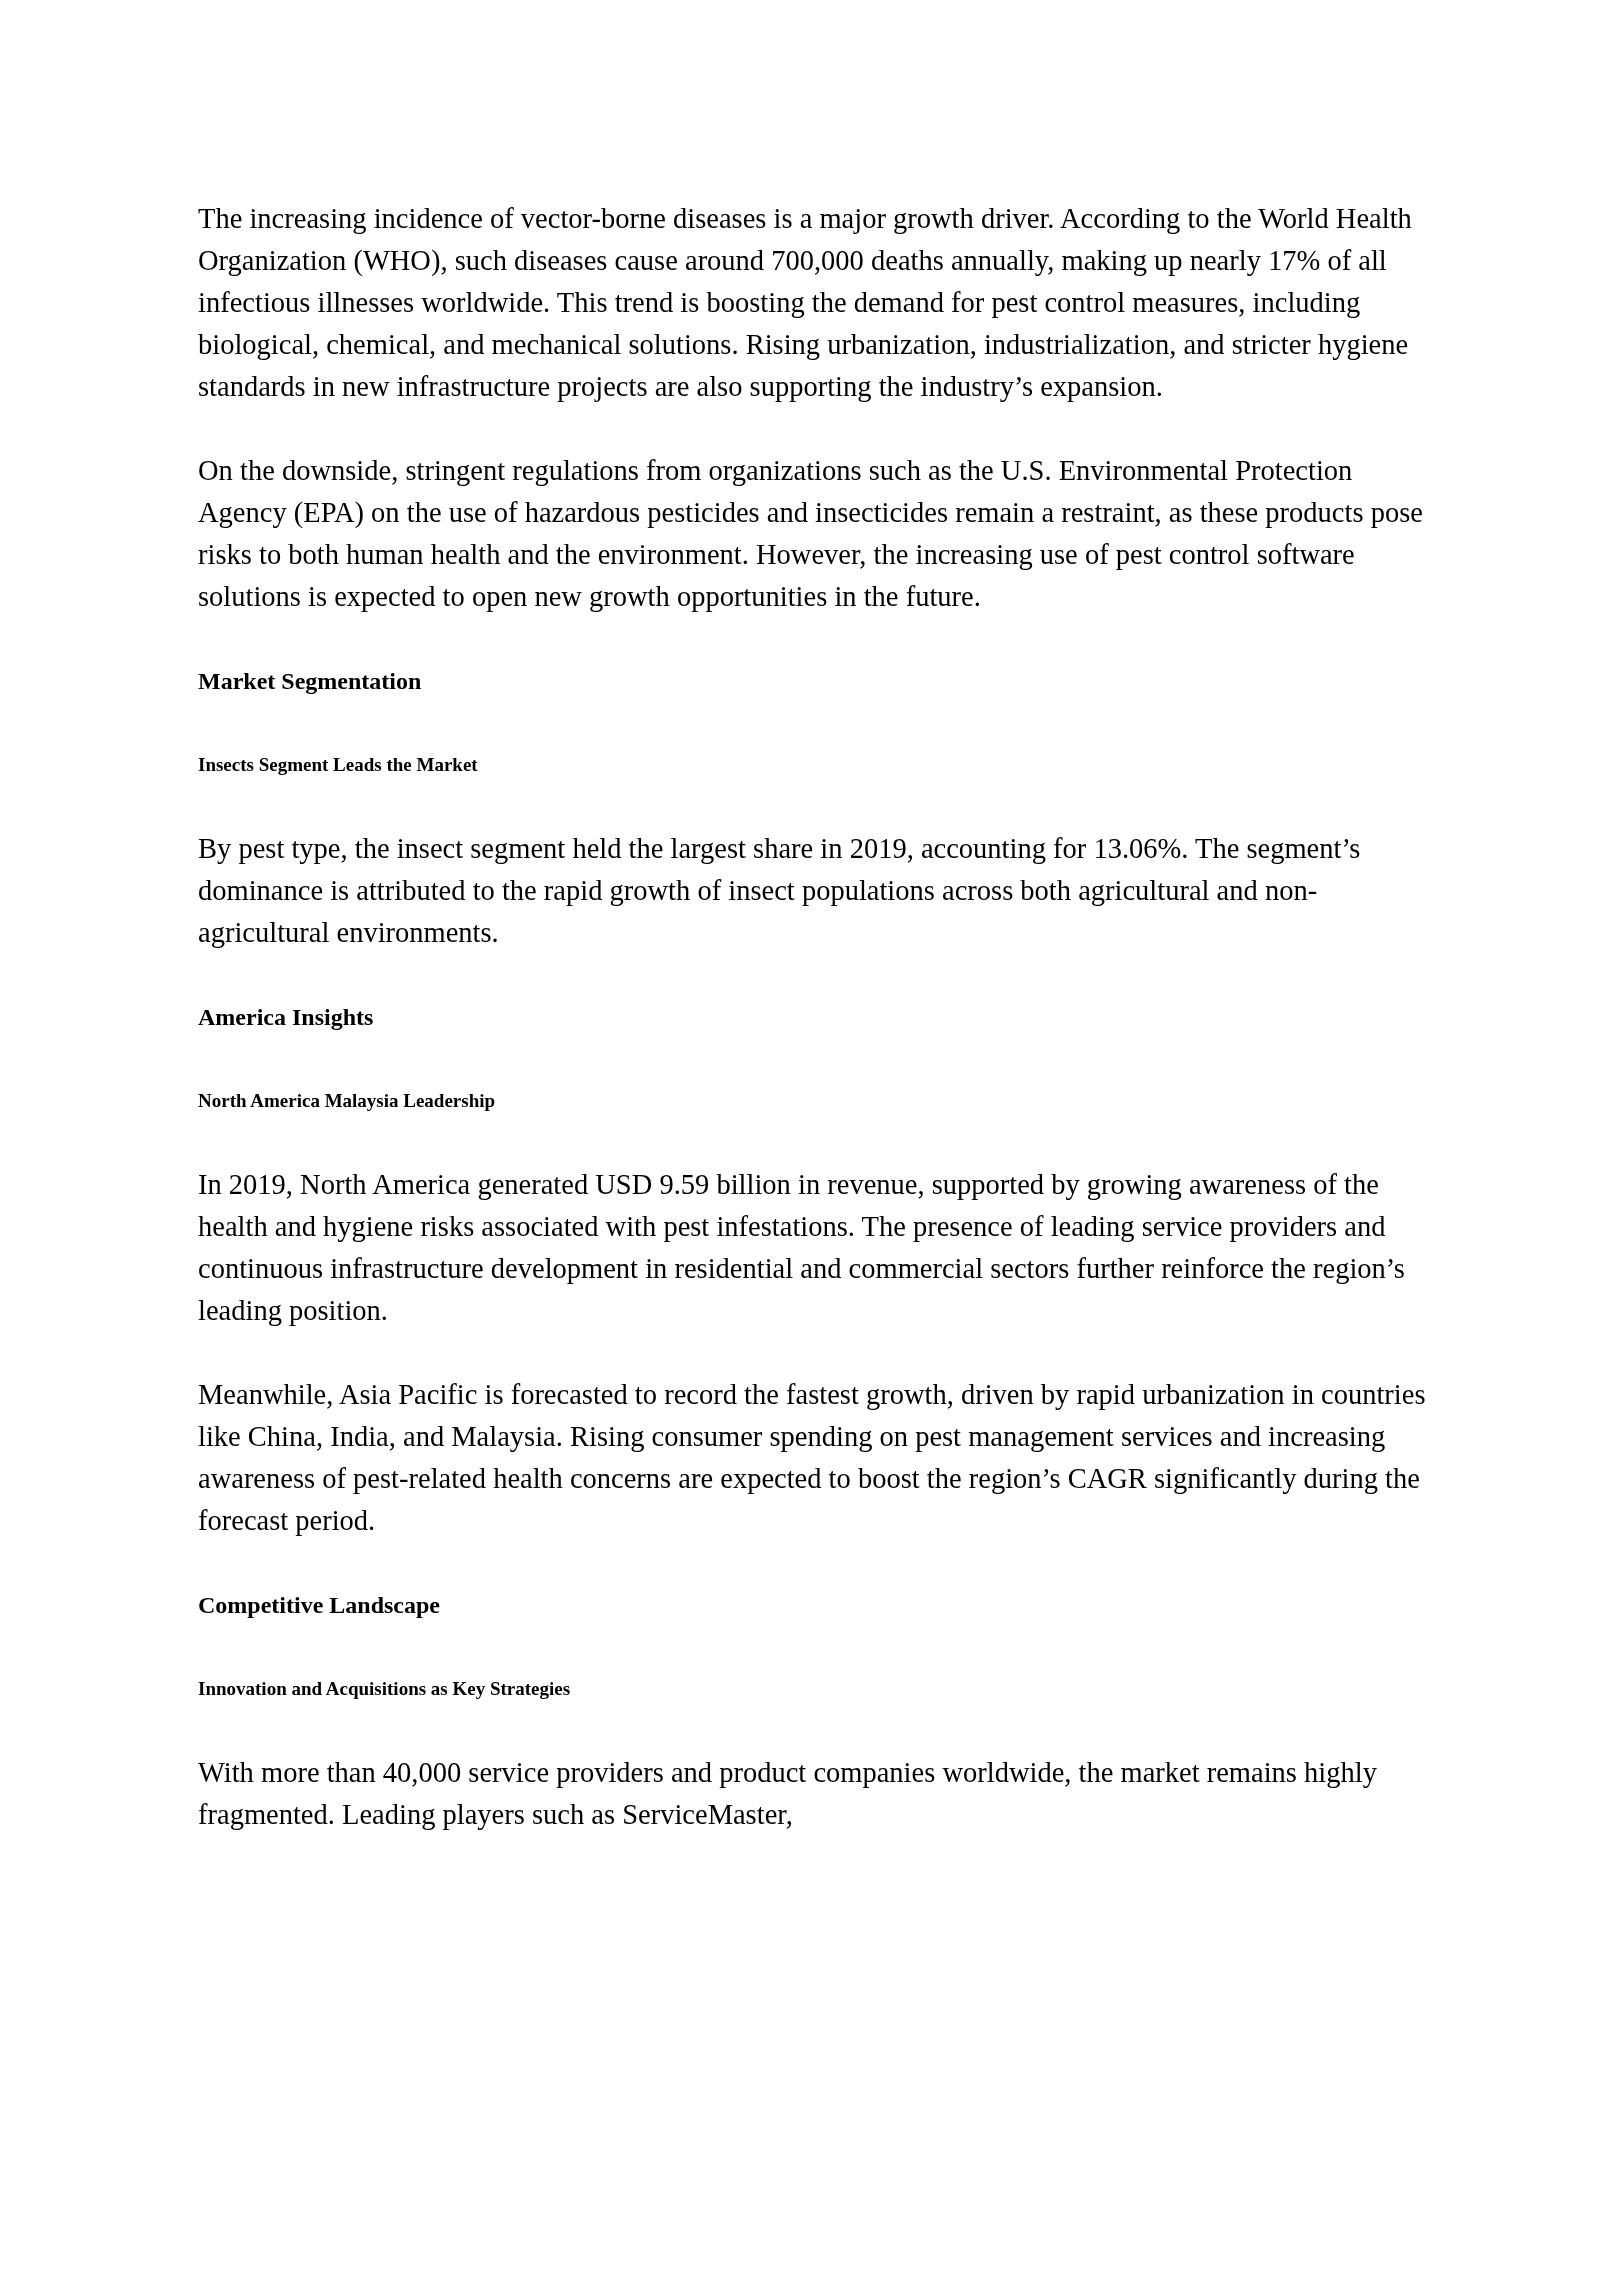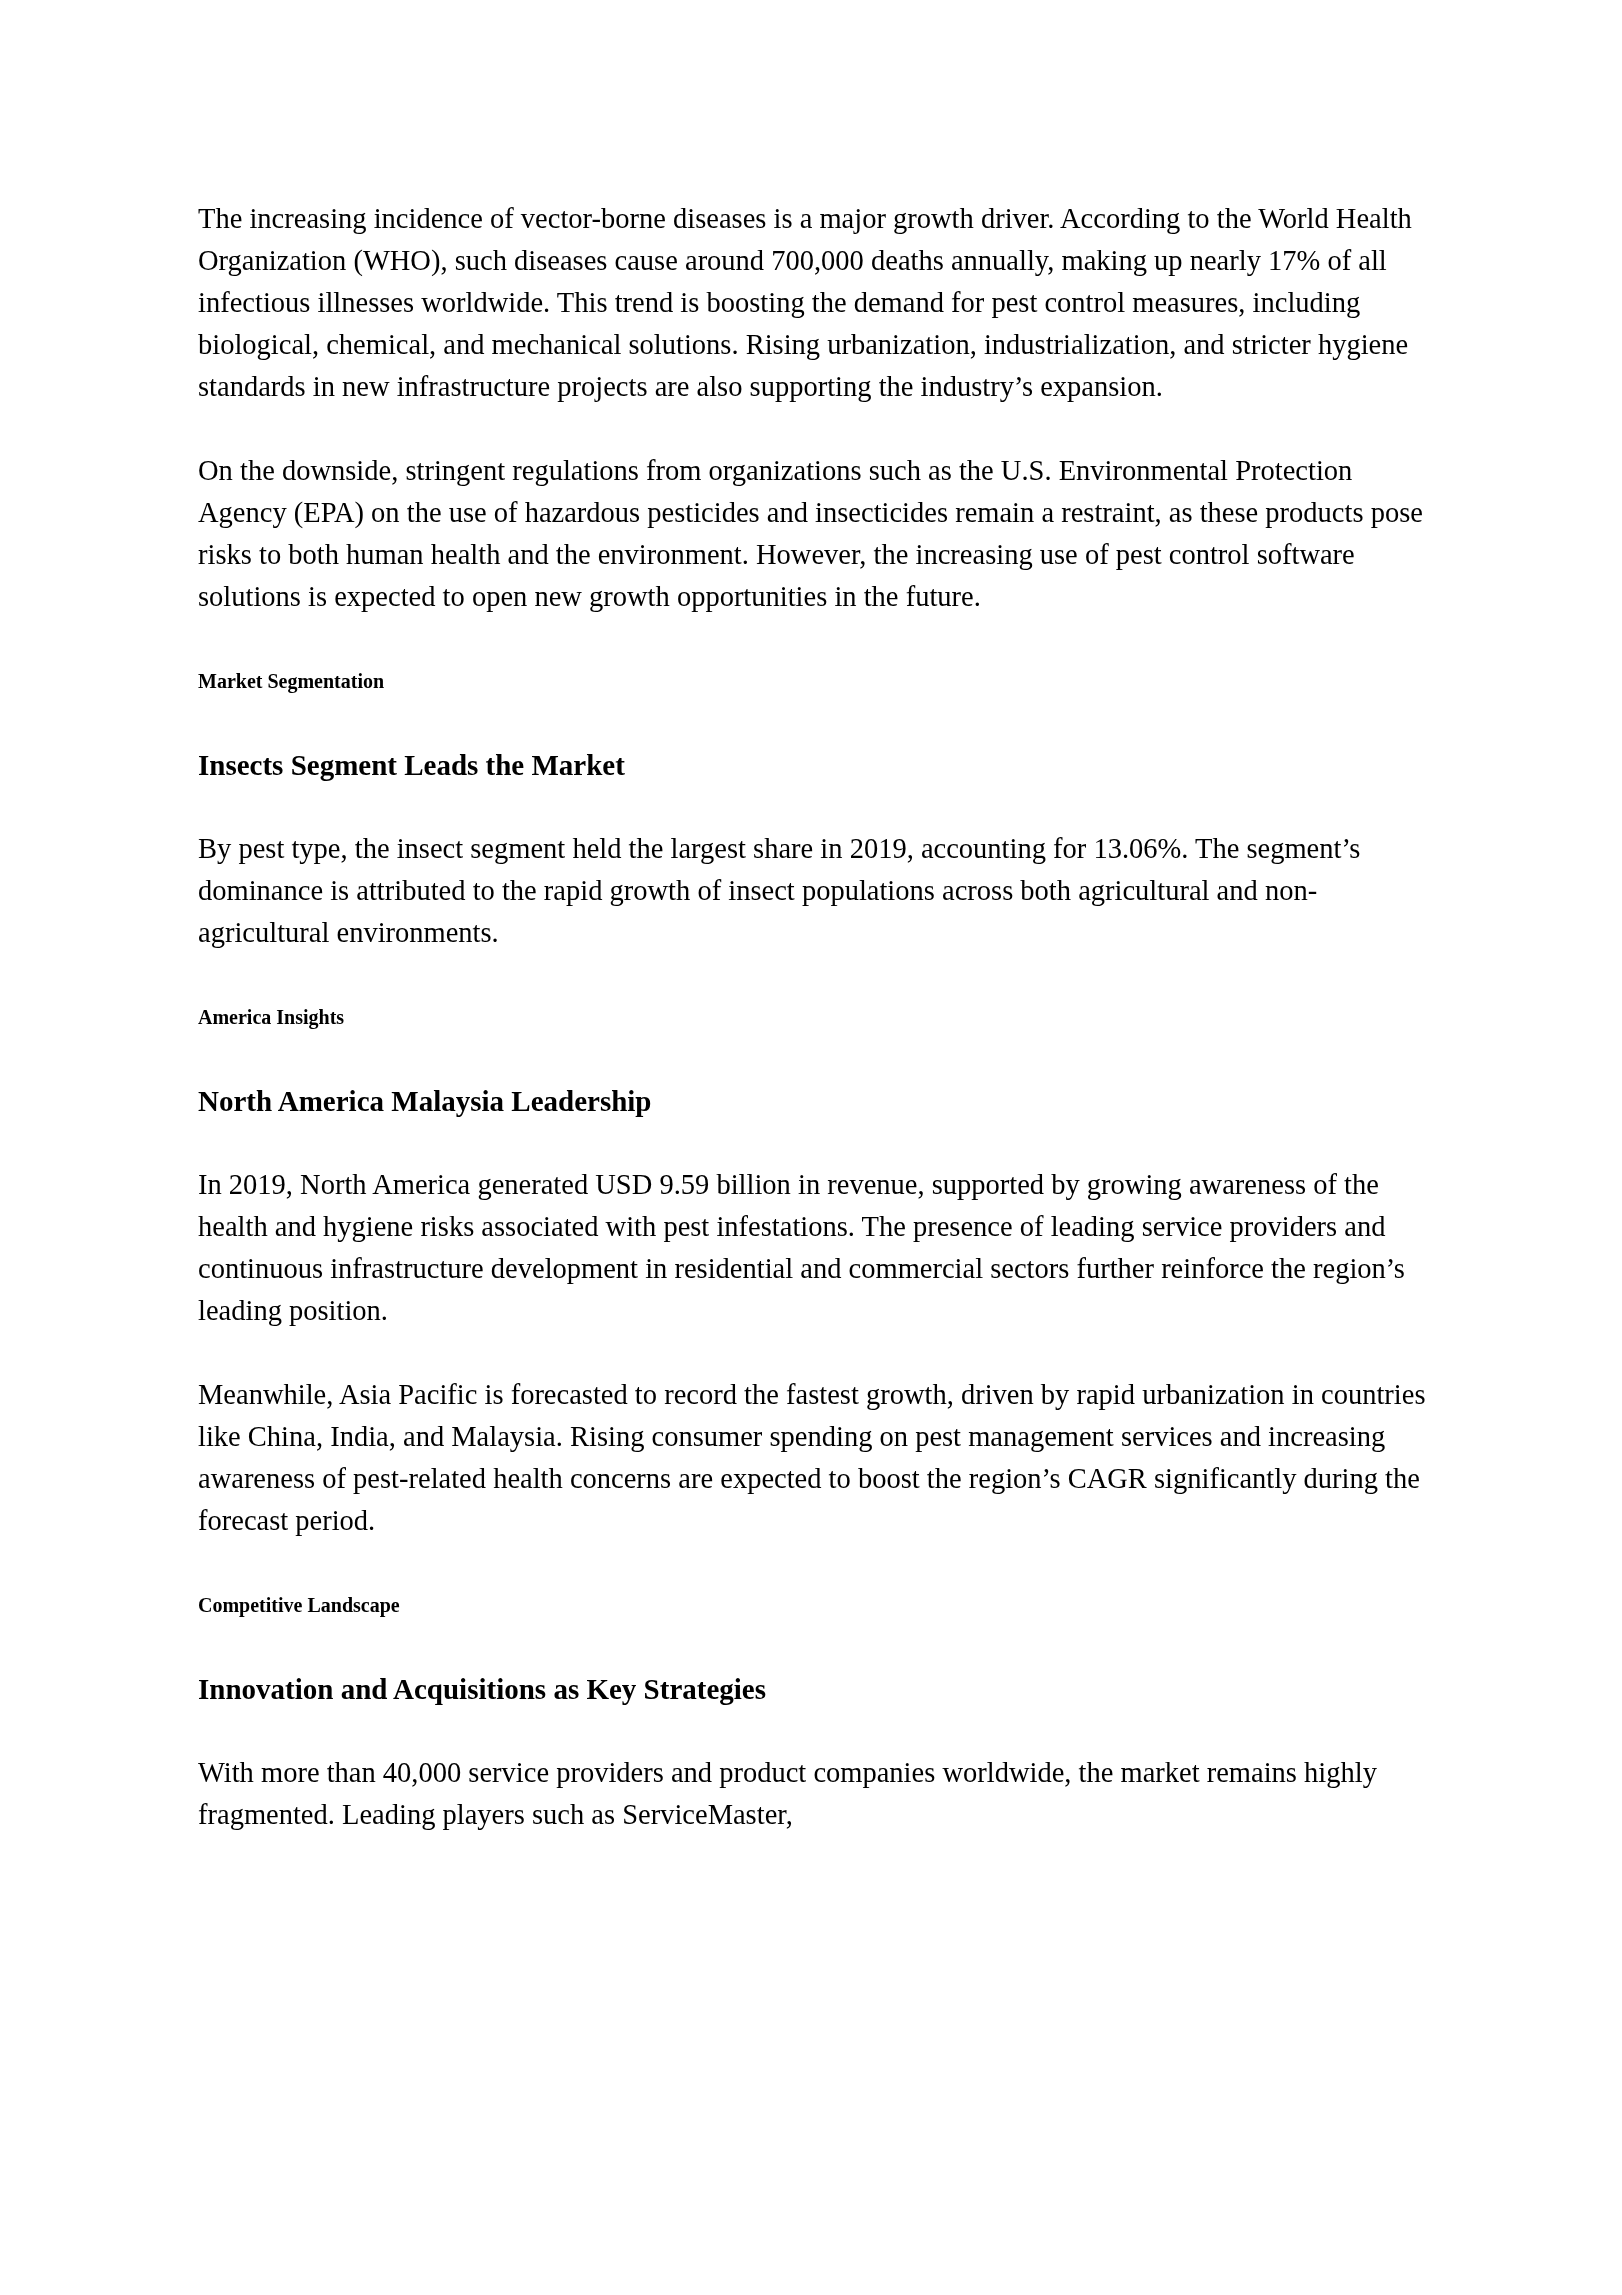--- a/index.html
+++ b/index.html
@@ -25,26 +25,26 @@
     line-height: 42px;
     color: #000000;
   }
   .para {
     margin: 0 0 42px 0;
     font-weight: normal;
   }
   .heading {
     margin: 0 0 42px 0;
     font-weight: bold;
-    font-size: 20px;
+    font-size: 24px;
   }
   .subheading {
     margin: 0 0 42px 0;
     font-weight: bold;
-    font-size: 29px;
+    font-size: 19px;
   }
   .para:last-child {
     margin-bottom: 8px;
   }
 </style>
 </head>
 <body>
 
 <div class="page">
   <div class="content">

